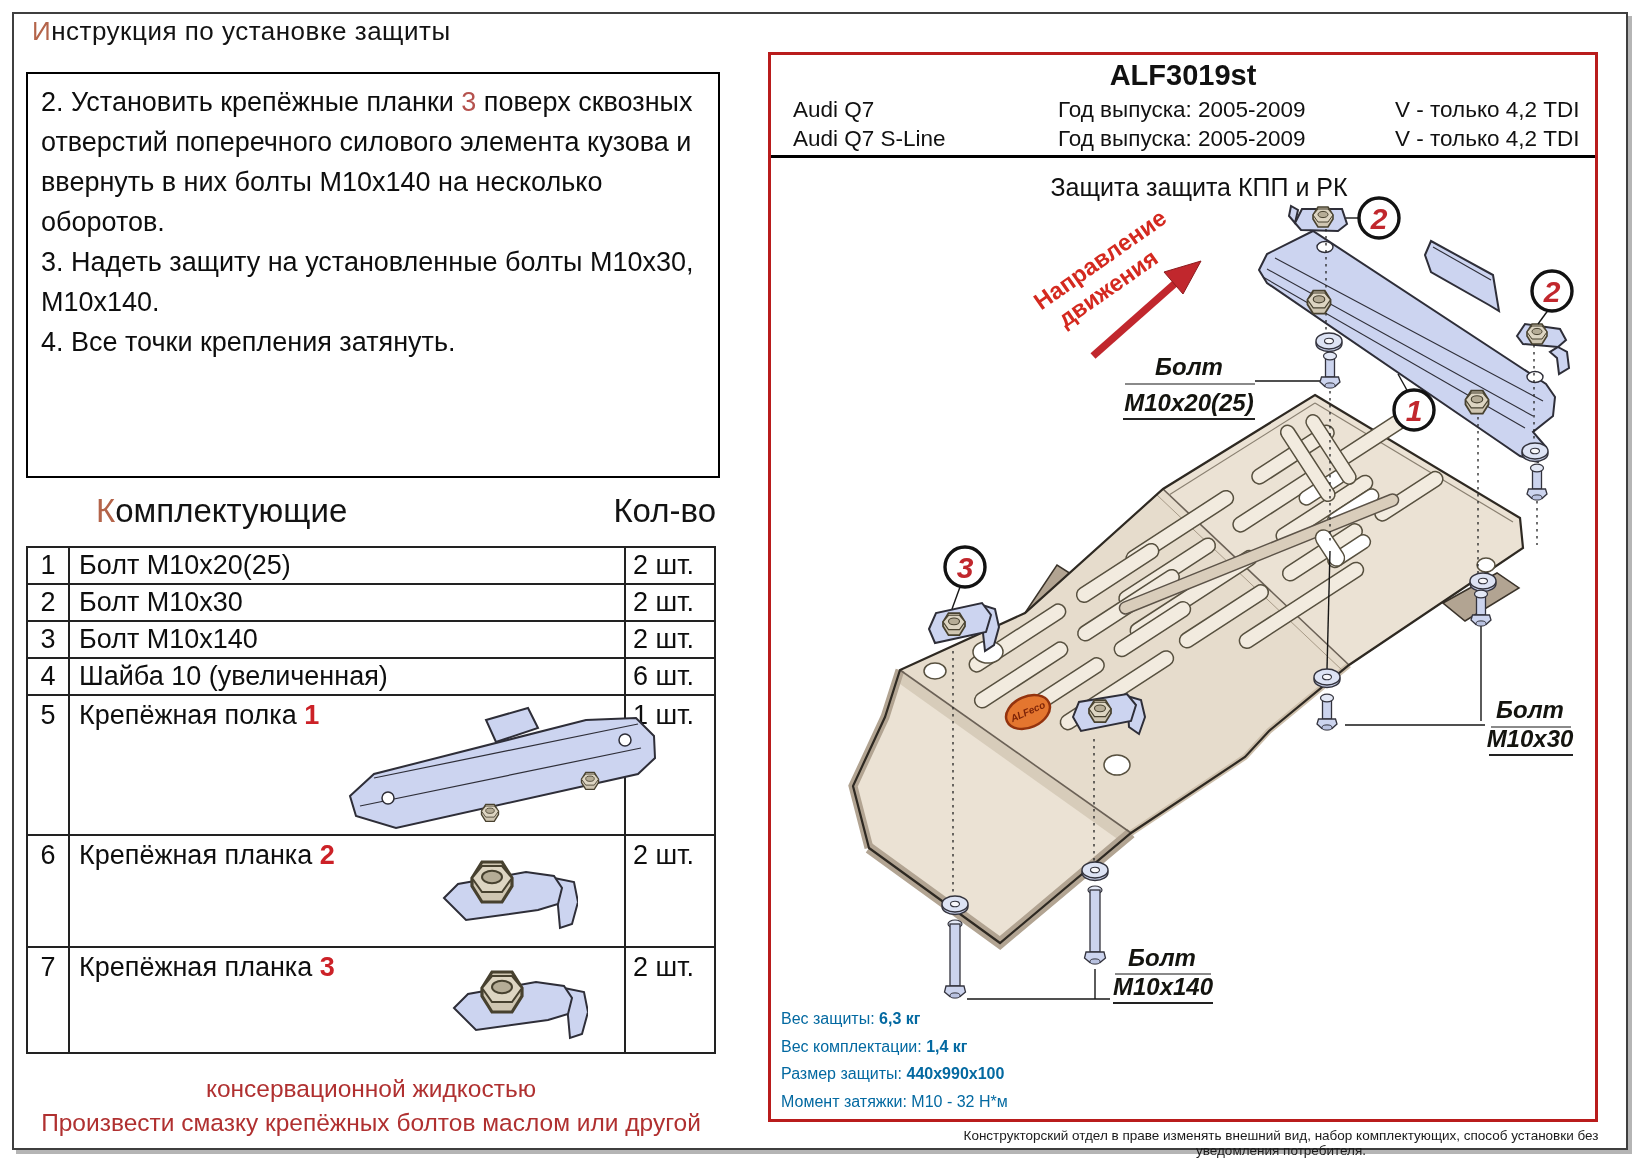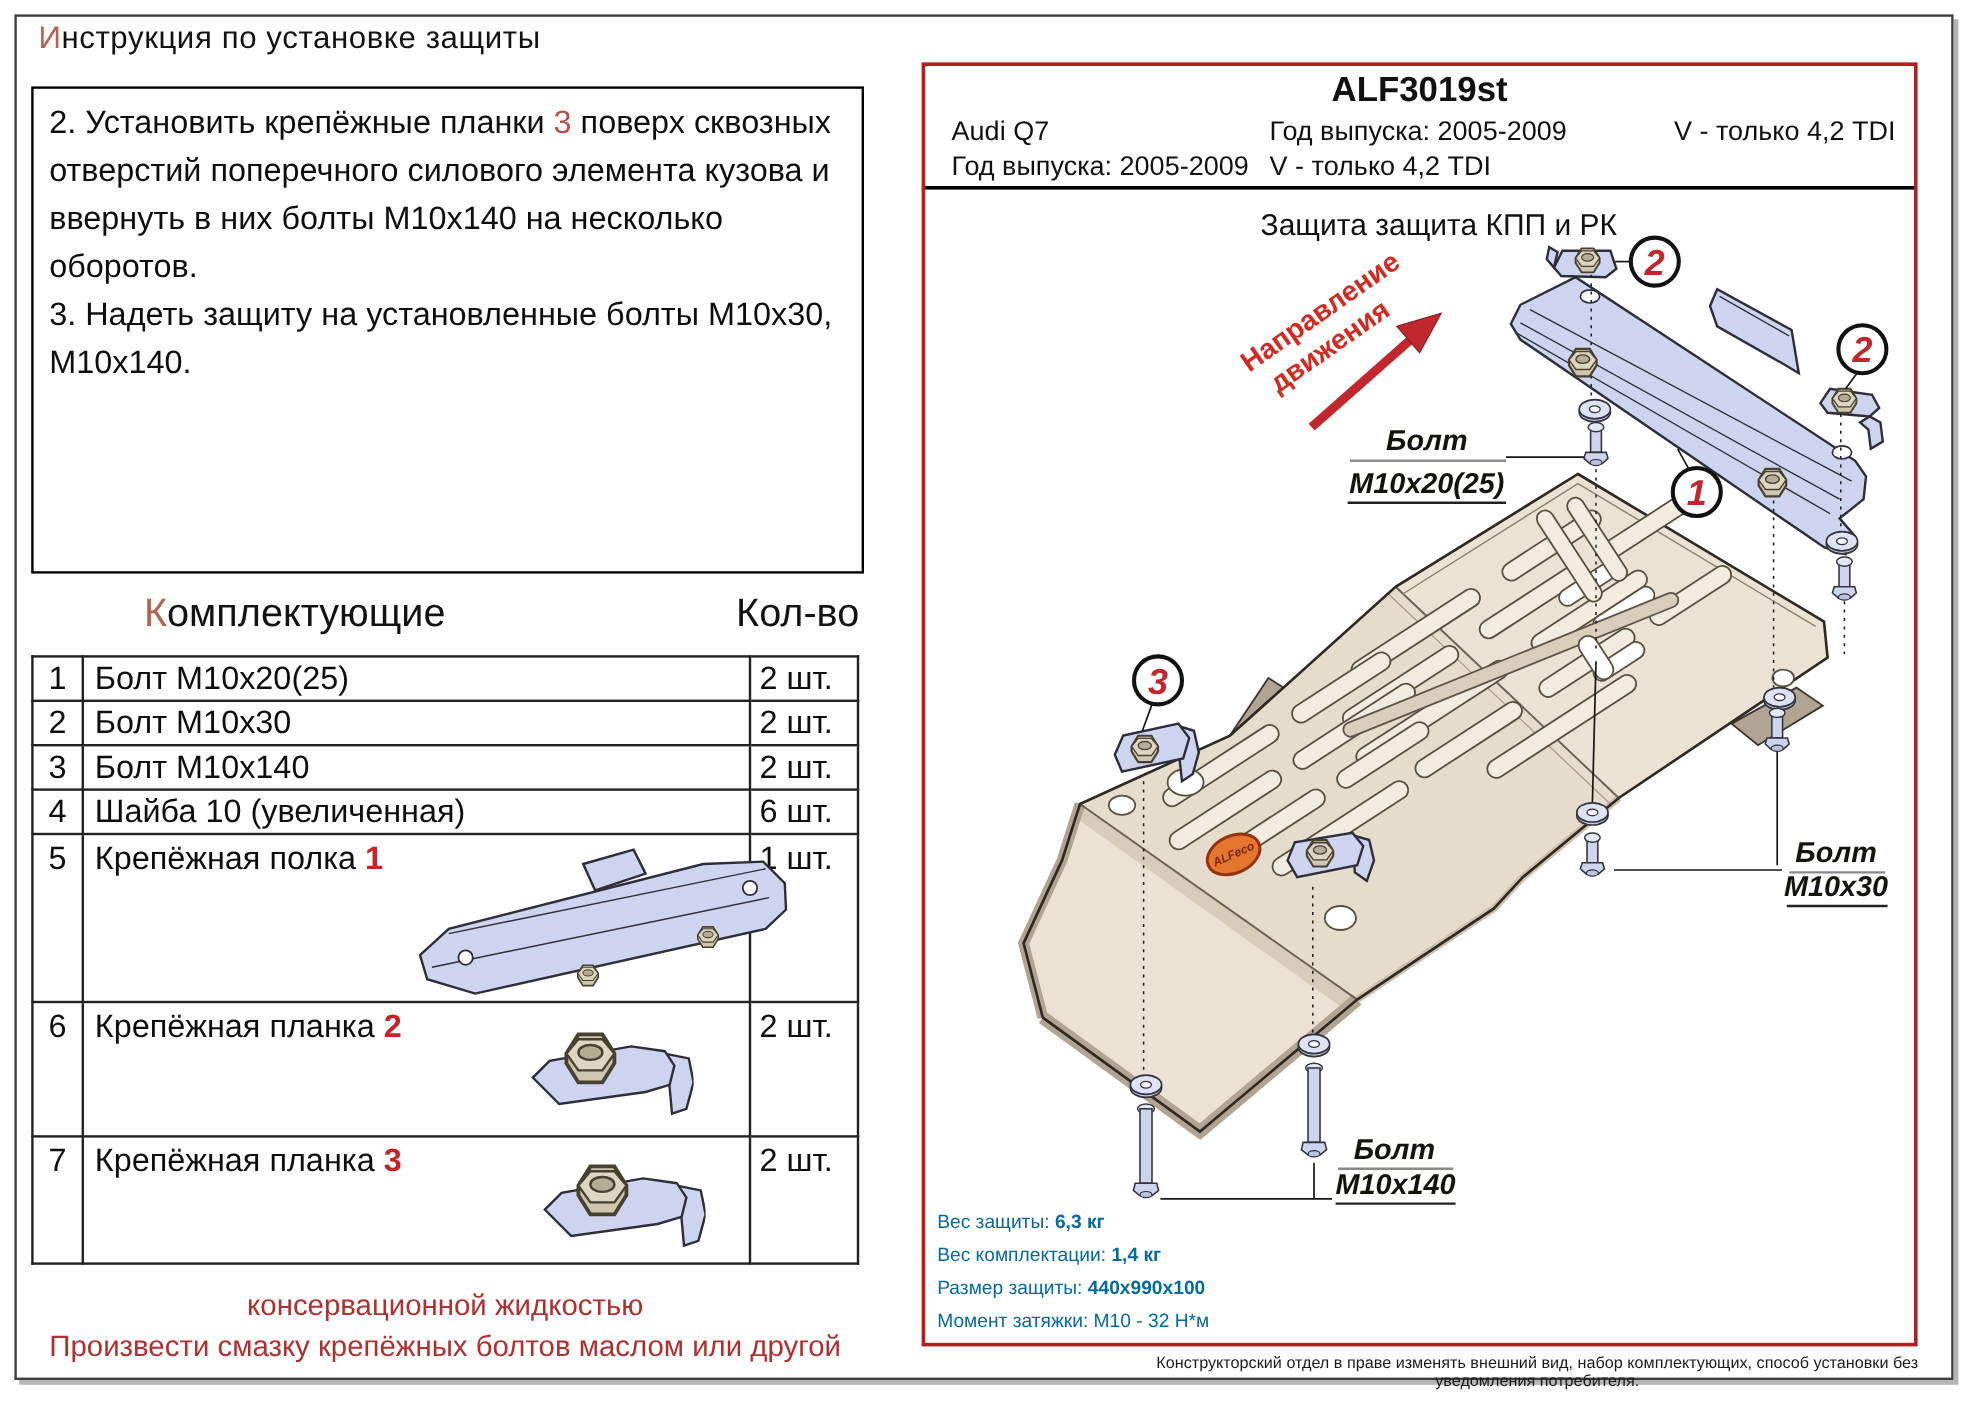--- a/index.html
+++ b/index.html
@@ -10,21 +10,21 @@
   .sheet-border{position:absolute;left:12px;top:12px;width:1612px;height:1134px;
     border:2px solid #3f3f3f;box-shadow:4px 4px 0 #b5b5b5;}
   .main-title{position:absolute;left:32px;top:16px;font-size:26px;letter-spacing:.5px;color:#131313;white-space:nowrap;}
   .accent{color:#b4644a;}
   .instr-box{position:absolute;left:26px;top:72px;width:664px;height:386px;
     border:2px solid #000;padding:8px 13px;font-size:27px;line-height:40px;color:#0e0e0e;}
   .instr-box p{margin:0;}
   .ref{color:#b5524e;}
   .refbold{color:#cc2127;font-weight:bold;}
   .comp-header{position:absolute;left:26px;top:492px;width:690px;font-size:33px;color:#131313;}
-  .comp-header .h1{margin-left:94px;}
+  .comp-header .h1{margin-left:70px;}
   .comp-header .h2{position:absolute;right:0;top:0;}
   .comp-table{position:absolute;left:26px;top:546px;width:690px;border-collapse:collapse;table-layout:fixed;}
   .comp-table td{border:2px solid #222;font-size:27px;color:#0e0e0e;overflow:hidden;}
   .c-num{text-align:center;}
   .c-name{padding-left:9px;}
   .c-qty{padding-left:7px;}
   tr.tall td{vertical-align:top;padding-top:4px;}
   .part-img{position:absolute;}
   .note{position:absolute;left:26px;top:1072px;width:690px;text-align:center;
     font-size:24.5px;line-height:34px;color:#b03030;}
@@ -77,20 +77,21 @@
   </defs>
 </svg>
 
 <div class="sheet-border"></div>
 
 <div class="main-title"><span class="accent">И</span><span>нструкция по установке защиты</span></div>
 
 <div class="instr-box">
   <p><span>2. Установить крепёжные планки </span><span class="ref">3</span><span> поверх сквозных отверстий поперечного силового элемента кузова и ввернуть в них болты М10х140 на несколько оборотов.</span></p>
   <p>3. Надеть защиту на установленные болты М10х30, М10х140.</p>
+  <p>4. Все точки крепления затянуть.</p>
 </div>
 
 <div class="comp-header">
   <span class="h1"><span class="accent">К</span><span>омплектующие</span></span>
   <span class="h2">Кол-во</span>
 </div>
 
 <table class="comp-table">
   <colgroup>
       <col style="width:42px">
@@ -170,20 +171,21 @@
 
 <div class="panel">
   <div class="panel-header">
     <div class="panel-code">ALF3019st</div>
     <div class="model-row">
       <span>Audi Q7</span>
       <span>Год выпуска: 2005-2009</span>
       <span>V - только 4,2 TDI</span>
     </div>
     <div class="model-row">
+      <span>Audi Q7 S-Line</span>
       <span>Год выпуска: 2005-2009</span>
       <span>V - только 4,2 TDI</span>
     </div>
   </div>
 
   <svg class="draw-svg" width="818" height="858" viewBox="774 155 818 858">
 
     <path d="M1199,470 L1242,440 L1262,455 L1219,485 Z" fill="#b2a492" stroke="#3a332a" stroke-width="1.5"></path>
     <path d="M1028,610 L1060,562 L1082,576 L1052,622 Z" fill="#b2a492" stroke="#3a332a" stroke-width="1.5"></path>
     <path d="M1446,600 L1500,570 L1522,585 L1468,618 Z" fill="#b2a492" stroke="#3a332a" stroke-width="1.5"></path>

